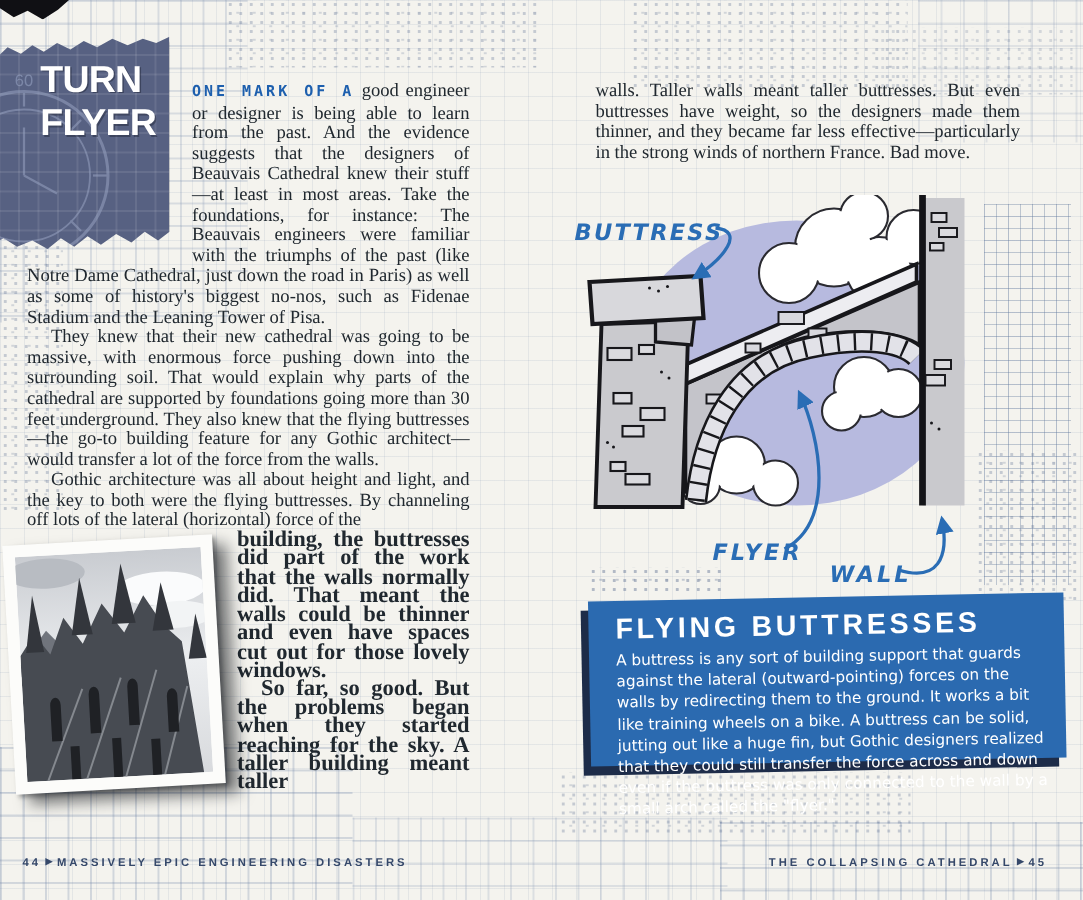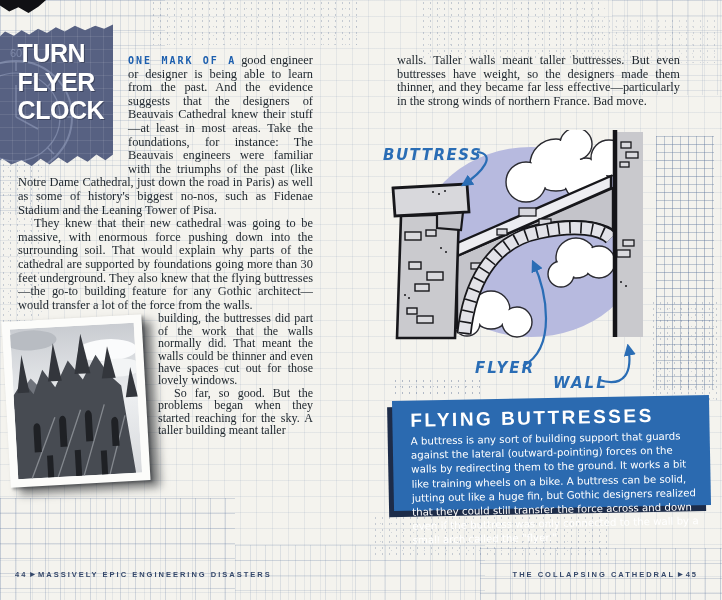--- a/index.html
+++ b/index.html
@@ -33,21 +33,21 @@
     background-size:7px 6px, 11px 9px;
     background-position:0 0, 3px 4px; }
 
   
   .page { position:absolute; top:0; height:600px; width:361px; }
   .page-left  { left:0;   padding:54px 48px 0 18px; }
   .page-right { left:361px; padding:54px 42px 0 36px; }
 
   .body { font-size:12.4px; line-height:13.6px; text-align:justify; color:#20282f; }
   .indent { text-indent:16px; }
-  .narrow { font-size:12px; line-height:12.4px; }
+  .narrow { font-size:15px; line-height:12.4px;font-weight:bold; }
 
   .lead-head {
     font-family:"DejaVu Sans Mono", monospace;
     font-weight:bold; font-size:10px; letter-spacing:2px;
     color:#1d5fae; margin-right:5px; white-space:nowrap;
   }
 
   
   .torn-box {
     float:left; width:127px; height:143px;
@@ -153,26 +153,26 @@
           <line x1="20" y1="109" x2="27" y2="102"></line>
             <line x1="89" y1="42" x2="96" y2="35"></line>
           <line x1="58" y1="72" x2="58" y2="40"></line>
             <line x1="58" y1="72" x2="80" y2="84"></line>
         </g>
         <text x="58" y="12" text-anchor="middle" font-family="Liberation Sans, sans-serif" font-size="11" fill="#9aa6c6">60</text>
       </svg>
       <div class="torn-title">
         <span>TURN</span>
         <span>FLYER</span>
-        <span>CLOCK</span>
       </div>
     </div>
 
     <p class="body"><span class="lead-head">ONE MARK OF A</span><span>good engineer or designer is being able to learn from the past. And the evidence suggests that the designers of Beauvais Cathedral knew their stuff—at least in most areas. Take the foundations, for instance: The Beauvais engineers were familiar with the triumphs of the past (like Notre Dame Cathedral, just down the road in Paris) as well as some of history's biggest no-nos, such as Fidenae Stadium and the Leaning Tower of Pisa.</span></p>
     <p class="body indent">They knew that their new cathedral was going to be massive, with enormous force pushing down into the surrounding soil. That would explain why parts of the cathedral are supported by foundations going more than 30 feet underground. They also knew that the flying buttresses—the go-to building feature for any Gothic architect—would transfer a lot of the force from the walls.</p>
+    <p class="body indent">Gothic architecture was all about height and light, and the key to both were the flying buttresses. By channeling off lots of the lateral (horizontal) force of the</p>
 
     <div class="photo">
       <svg width="124" height="150" viewBox="0 0 124 150">
         <defs>
           <linearGradient id="sky" x1="0" y1="0" x2="0" y2="1">
             <stop offset="0" stop-color="#c9ccd1"></stop>
             <stop offset=".5" stop-color="#eceef0"></stop>
             <stop offset="1" stop-color="#d8dadd"></stop>
           </linearGradient>
         </defs>

